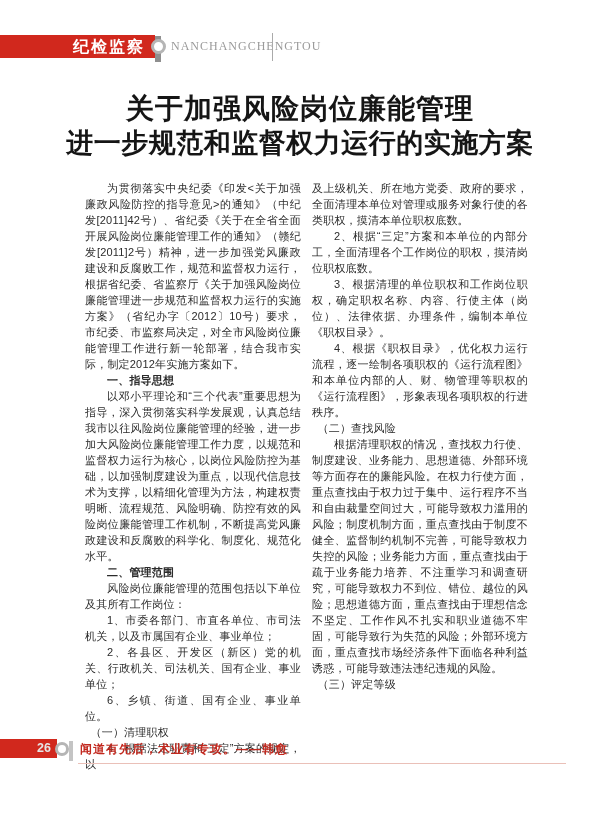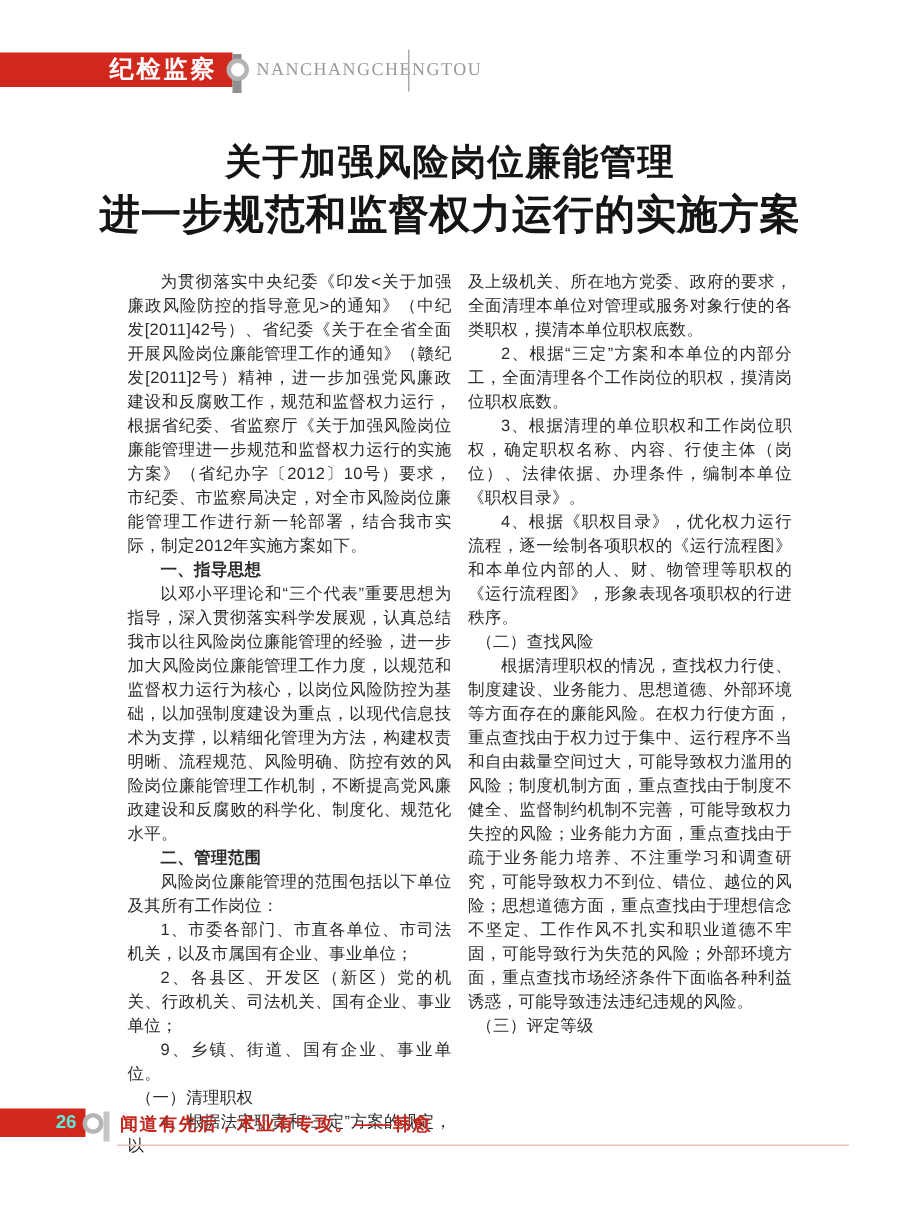--- a/index.html
+++ b/index.html
@@ -37,41 +37,41 @@
     font-family:"Liberation Serif","DejaVu Serif",serif;
     font-size:12px;color:var(--brand-gray);letter-spacing:1px;line-height:1;
   }
   .brand-rule{position:absolute;left:272px;top:33px;width:1px;height:28px;background:#aaaaaa;}
   
   .title{
     position:absolute;left:0;top:92px;width:600px;text-align:center;
     font-family:"Liberation Serif","DejaVu Serif",serif;
     font-weight:bold;color:var(--title-ink);margin:0;
   }
-  .title .t1{display:block;font-size:24px;line-height:34px;letter-spacing:1px;text-align:center;}
+  .title .t1{display:block;font-size:28px;line-height:34px;letter-spacing:1px;text-align:center;}
   .title .t2{display:block;font-size:27px;line-height:34px;letter-spacing:0.5px;}
   
   .col{position:absolute;top:180px;width:216px;}
   #col-left{left:85px;}
   #col-right{left:312px;}
   .col p{
     margin:0;font-size:11px;line-height:16px;letter-spacing:0.2px;
     text-align:justify;color:var(--body-ink);
   }
   .col p.body{text-indent:2em;}
   .col p.cont{text-indent:0;}
   .col p.heading{font-weight:bold;text-indent:2em;}
   .col p.sub{font-weight:normal;text-indent:0.5em;}
   
   .pagenum-block{
     position:absolute;left:0;top:739px;width:57px;height:19px;background:var(--banner-red);
     display:flex;align-items:center;justify-content:flex-end;
     box-sizing:border-box;padding-right:6px;
   }
-  .pagenum{color:#5eead4;font-weight:bold;font-size:12.5px;line-height:1;}
+  .pagenum{color:#e5e5e5;font-weight:bold;font-size:12.5px;line-height:1;}
   .footer-dot{
     position:absolute;left:55px;top:742px;width:8px;height:8px;border-radius:50%;
     background:#ffffff;border:3px solid var(--ring-gray);
   }
   .footer-bar{position:absolute;left:69px;top:741px;width:4px;height:20px;background:#c4c4c4;}
   .quote{
     position:absolute;left:80px;top:742px;
     font-size:12px;font-weight:bold;color:var(--quote-red);letter-spacing:1px;line-height:1.2;
   }
   .footer-rule{position:absolute;left:78px;top:763px;width:488px;height:1px;background:var(--rule-pink);}
@@ -98,21 +98,21 @@
 
   <main>
     <div class="col" id="col-left">
         <p class="body">为贯彻落实中央纪委《印发&lt;关于加强廉政风险防控的指导意见&gt;的通知》（中纪发[2011]42号）、省纪委《关于在全省全面开展风险岗位廉能管理工作的通知》（赣纪发[2011]2号）精神，进一步加强党风廉政建设和反腐败工作，规范和监督权力运行，根据省纪委、省监察厅《关于加强风险岗位廉能管理进一步规范和监督权力运行的实施方案》（省纪办字〔2012〕10号）要求，市纪委、市监察局决定，对全市风险岗位廉能管理工作进行新一轮部署，结合我市实际，制定2012年实施方案如下。</p>
         <p class="heading">一、指导思想</p>
         <p class="body">以邓小平理论和“三个代表”重要思想为指导，深入贯彻落实科学发展观，认真总结我市以往风险岗位廉能管理的经验，进一步加大风险岗位廉能管理工作力度，以规范和监督权力运行为核心，以岗位风险防控为基础，以加强制度建设为重点，以现代信息技术为支撑，以精细化管理为方法，构建权责明晰、流程规范、风险明确、防控有效的风险岗位廉能管理工作机制，不断提高党风廉政建设和反腐败的科学化、制度化、规范化水平。</p>
         <p class="heading">二、管理范围</p>
         <p class="body">风险岗位廉能管理的范围包括以下单位及其所有工作岗位：</p>
         <p class="body">1、市委各部门、市直各单位、市司法机关，以及市属国有企业、事业单位；</p>
         <p class="body">2、各县区、开发区（新区）党的机关、行政机关、司法机关、国有企业、事业单位；</p>
-        <p class="body">9、乡镇、街道、国有企业、事业单位。</p>
+        <p class="body">6、乡镇、街道、国有企业、事业单位。</p>
         <p class="sub">（一）清理职权</p>
         <p class="body">4、根据法定职责和“三定”方案的规定，以</p>
       </div>
     <div class="col" id="col-right">
         <p class="cont">及上级机关、所在地方党委、政府的要求，全面清理本单位对管理或服务对象行使的各类职权，摸清本单位职权底数。</p>
         <p class="body">2、根据“三定”方案和本单位的内部分工，全面清理各个工作岗位的职权，摸清岗位职权底数。</p>
         <p class="body">3、根据清理的单位职权和工作岗位职权，确定职权名称、内容、行使主体（岗位）、法律依据、办理条件，编制本单位《职权目录》。</p>
         <p class="body">4、根据《职权目录》，优化权力运行流程，逐一绘制各项职权的《运行流程图》和本单位内部的人、财、物管理等职权的《运行流程图》，形象表现各项职权的行进秩序。</p>
         <p class="sub">（二）查找风险</p>
         <p class="body">根据清理职权的情况，查找权力行使、制度建设、业务能力、思想道德、外部环境等方面存在的廉能风险。在权力行使方面，重点查找由于权力过于集中、运行程序不当和自由裁量空间过大，可能导致权力滥用的风险；制度机制方面，重点查找由于制度不健全、监督制约机制不完善，可能导致权力失控的风险；业务能力方面，重点查找由于疏于业务能力培养、不注重学习和调查研究，可能导致权力不到位、错位、越位的风险；思想道德方面，重点查找由于理想信念不坚定、工作作风不扎实和职业道德不牢固，可能导致行为失范的风险；外部环境方面，重点查找市场经济条件下面临各种利益诱惑，可能导致违法违纪违规的风险。</p>

